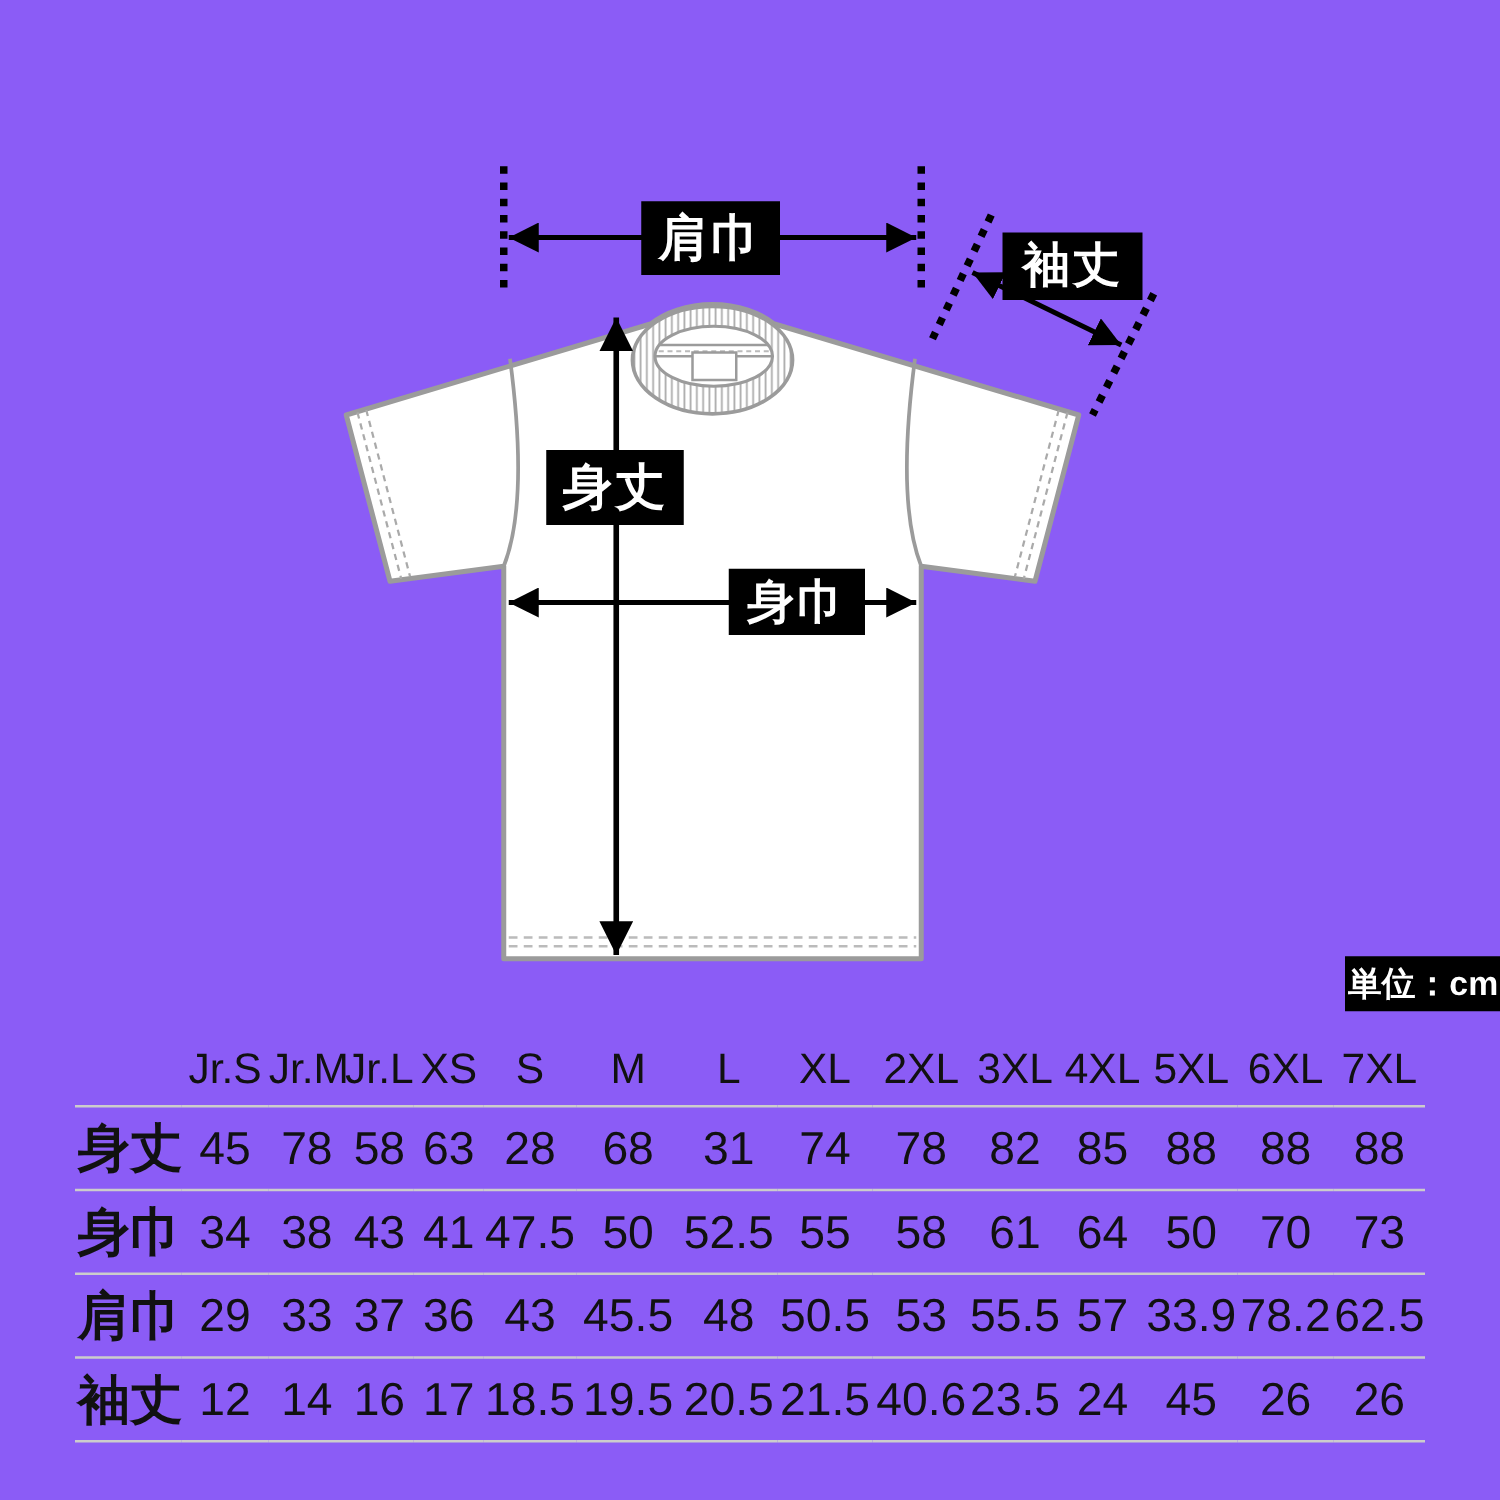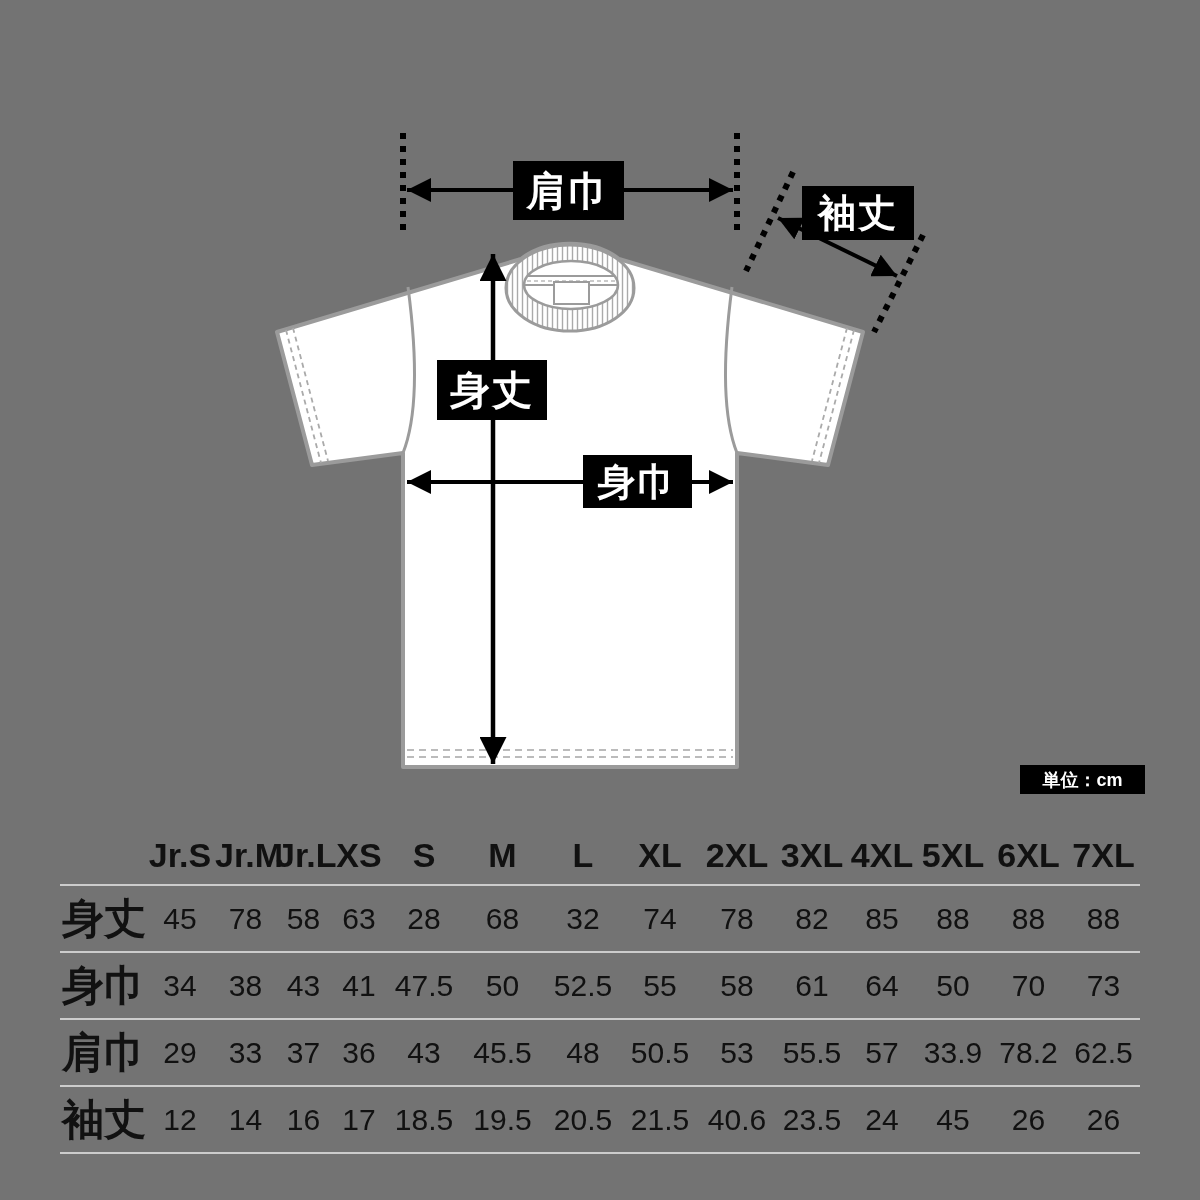--- a/index.html
+++ b/index.html
@@ -1,32 +1,32 @@
 <!DOCTYPE html>
 <html><head>
 <meta charset="utf-8">
 <style>
   html,body{margin:0;padding:0;background:#fff;}
-  #page{position:relative;width:1200px;height:1200px;background:#737373;overflow:hidden;
+  #page{position:relative;width:1200px;height:1200px;background:#8b5cf6;overflow:hidden;
         font-family:"Liberation Sans","DejaVu Sans",sans-serif;color:#111;}
   #diagram-svg{position:absolute;left:0;top:0;}
   .measure-label{position:absolute;background:#000;color:#fff;display:flex;
         align-items:center;justify-content:center;font-weight:bold;line-height:1;
         letter-spacing:2px;}
   #lbl-shoulder{left:513px;top:161px;width:111px;height:59px;font-size:40px;}
   #lbl-sleeve{left:802px;top:186px;width:112px;height:54px;font-size:38px;}
   #lbl-length{left:437px;top:360px;width:110px;height:60px;font-size:40px;}
   #lbl-width{left:583px;top:455px;width:109px;height:53px;font-size:38px;}
-  #lbl-unit{left:1020px;top:765px;width:125px;height:29px;font-size:18px;letter-spacing:0;}
+  #lbl-unit{left:1076px;top:765px;width:125px;height:44px;font-size:27px;letter-spacing:0;}
   #size-table-wrap{position:absolute;left:60px;top:826px;width:1080px;}
   table.size{table-layout:fixed;border-collapse:collapse;width:1080px;}
   table.size th,table.size td{padding:0;text-align:center;white-space:nowrap;
         overflow:visible;font-weight:normal;}
-  tr.hdr th{height:58px;font-size:34px;font-weight:bold;vertical-align:middle;}
-  tr.dr td{height:65px;font-size:30px;vertical-align:middle;border-top:2px solid #ccc;}
+  tr.hdr th{height:58px;font-size:34px;font-weight:normal;vertical-align:middle;}
+  tr.dr td{height:65px;font-size:37px;vertical-align:middle;border-top:2px solid #ccc;}
   tr.dr td.rl{font-size:42px;font-weight:bold;text-align:left;padding-left:2px;}
   tr.dr.last td{border-bottom:2px solid #ccc;}
 </style>
 </head>
 <body>
 
 <div id="page">
 
   <svg id="diagram-svg" width="1200" height="820" viewBox="0 0 1200 820">
     <defs>
@@ -134,21 +134,21 @@
         <th>7XL</th>
       </tr>
       <tr class="dr">
         <td class="rl">身丈</td>
         <td>45</td>
         <td>78</td>
         <td>58</td>
         <td>63</td>
         <td>28</td>
         <td>68</td>
-        <td>32</td>
+        <td>31</td>
         <td>74</td>
         <td>78</td>
         <td>82</td>
         <td>85</td>
         <td>88</td>
         <td>88</td>
         <td>88</td>
       </tr>
       <tr class="dr">
         <td class="rl">身巾</td>

